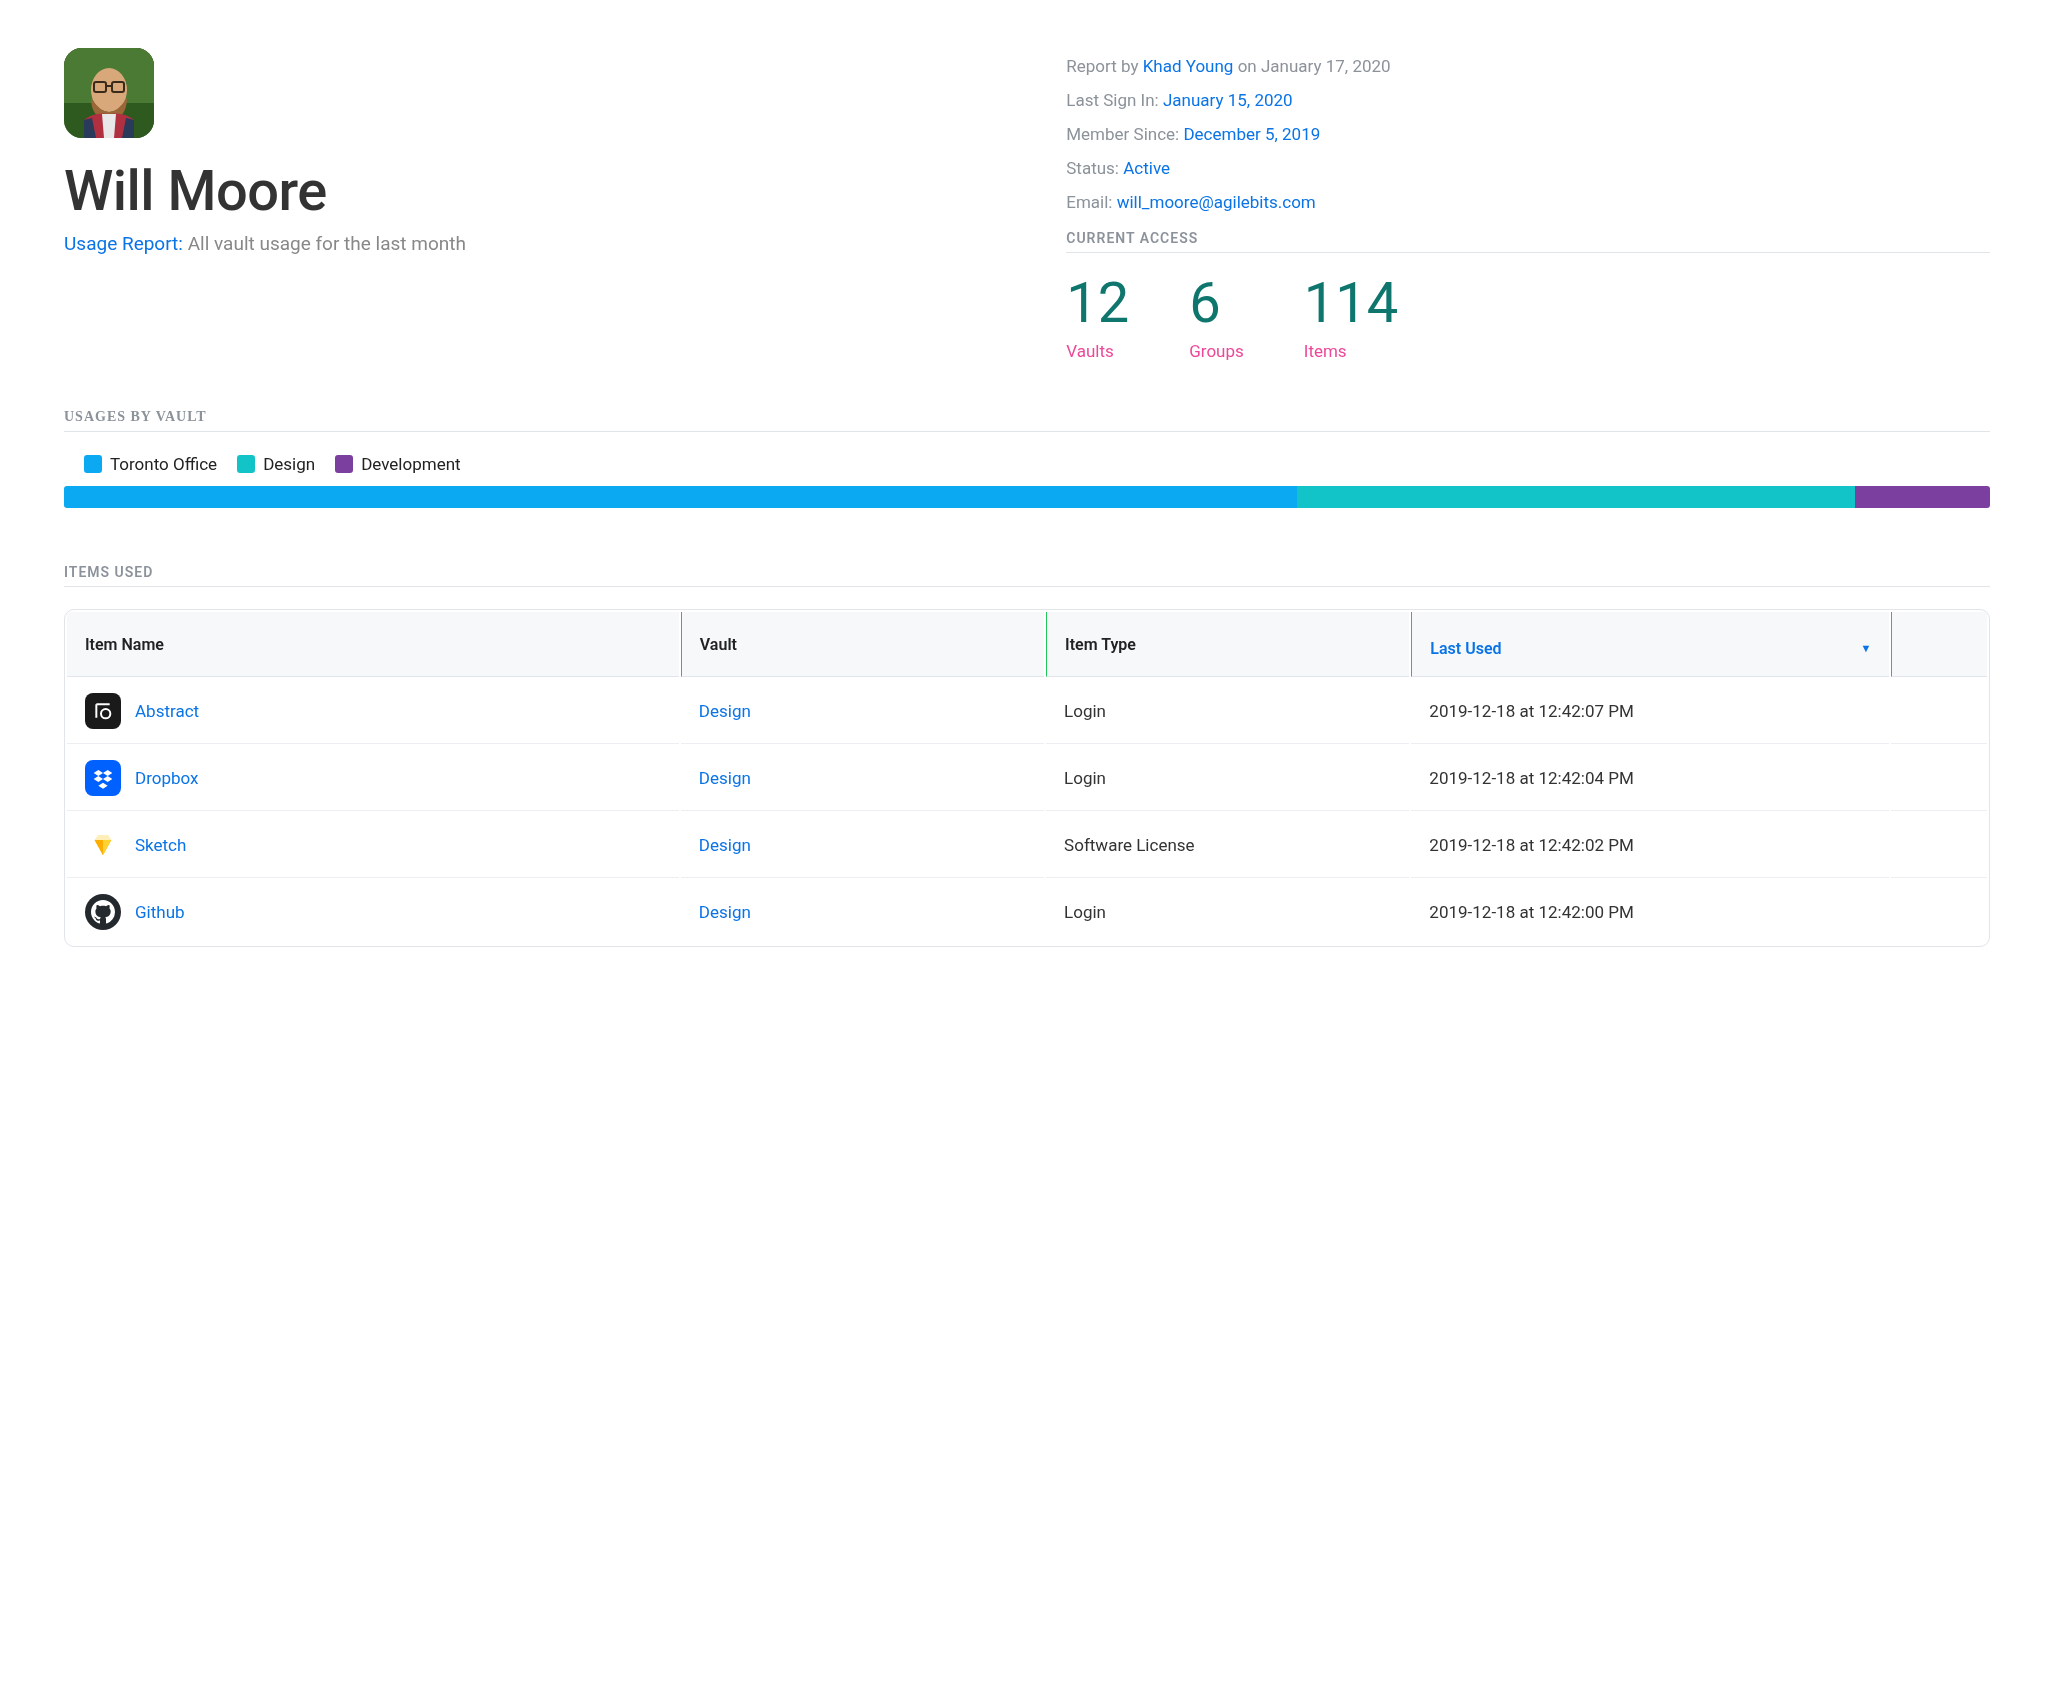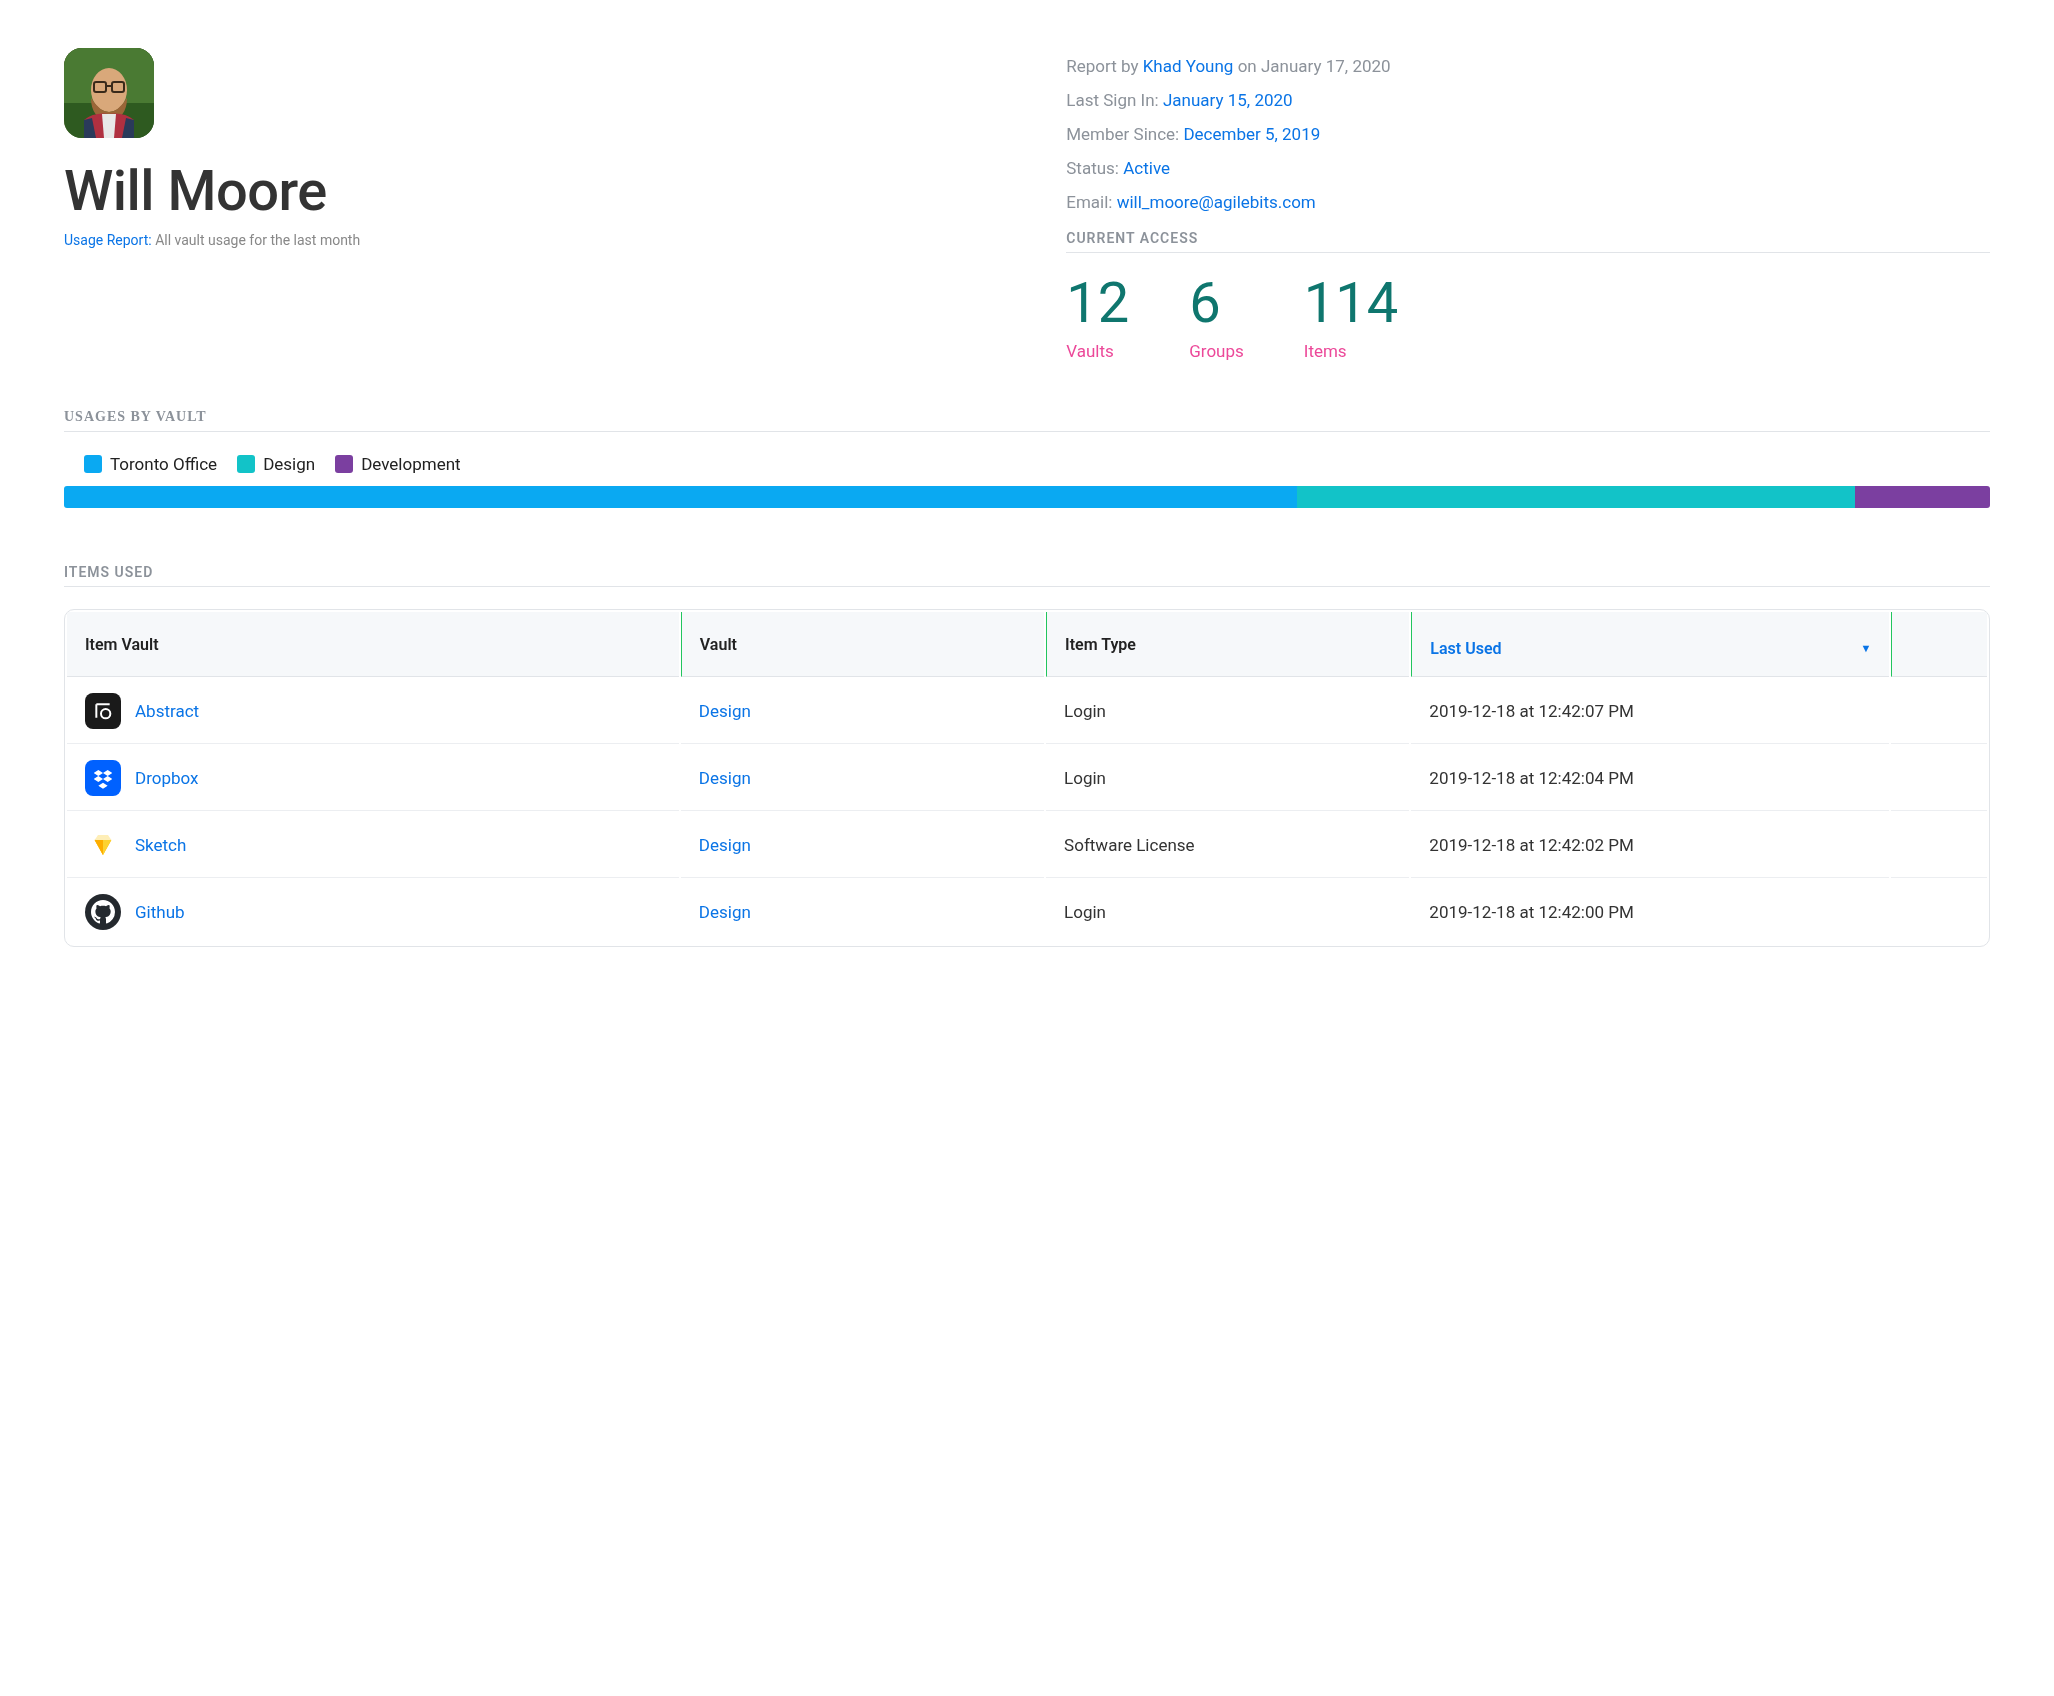--- a/index.html
+++ b/index.html
@@ -13,21 +13,21 @@
     .header-row { display: flex; gap: 40px; }
     .header-left { flex: 1 1 50%; }
     .header-right { flex: 1 1 48%; padding-top: 8px; }
     .avatar {
       width: 90px; height: 90px; border-radius: 18px;
       background: linear-gradient(135deg,#8a6d4b 0%,#b58a63 30%,#3b6e2c 60%,#1b4017 100%);
       position: relative; overflow: hidden; margin-bottom: 20px;
     }
     .avatar svg { width:100%; height:100%; }
     .page-title { font-size: 56px; font-weight: 500; color: #333; letter-spacing: -0.5px; margin-bottom: 8px; }
-    .subtitle { font-size: 14px; color: #888; }
+    .subtitle { font-size: 19px; color: #888; }
     .subtitle .label { color: #0a74e6; }
     .meta-line { color: #8c929a; margin-bottom: 14px; font-size: 17px; }
     .meta-line .value { color: #0a74e6; }
     .section-heading {
       text-transform: uppercase; letter-spacing: 1px; font-size: 14px;
       color: #8c929a; font-weight: 600; margin-top: 18px; margin-bottom: 6px;
     }
     .divider { border: 0; border-top: 1px solid #e1e4e8; margin-bottom: 22px; }
     .stats-row { display: flex; gap: 60px; margin-top: 8px; }
     .stat-num { font-size: 56px; color: #0f766e; font-weight: 400; line-height: 1; margin-bottom: 10px; }
@@ -156,21 +156,21 @@
     <div class="usage-seg" style="width: 29%; background: rgb(18, 195, 200);"></div>
     <div class="usage-seg" style="width: 7%; background: rgb(123, 63, 160);"></div>
   </div>
 
 <h3 class="section-heading" style="margin-top:56px;">Items Used</h3>
 <hr class="divider">
 
 <table class="items-table">
   <thead>
     <tr>
-      <th style="width:32%;"><span>Item Vault</span></th>
+      <th style="width:32%;"><span>Item Name</span></th>
       <th style="width:19%;"><span>Vault</span></th>
       <th style="width:19%;"><span>Item Type</span></th>
       <th class="sort-active" style="width:25%;">
         <div class="th-inner">
           <span>Last Used</span>
           <span class="sort-caret">▼</span>
         </div>
       </th>
       <th class="th-actions"></th>
     </tr>

